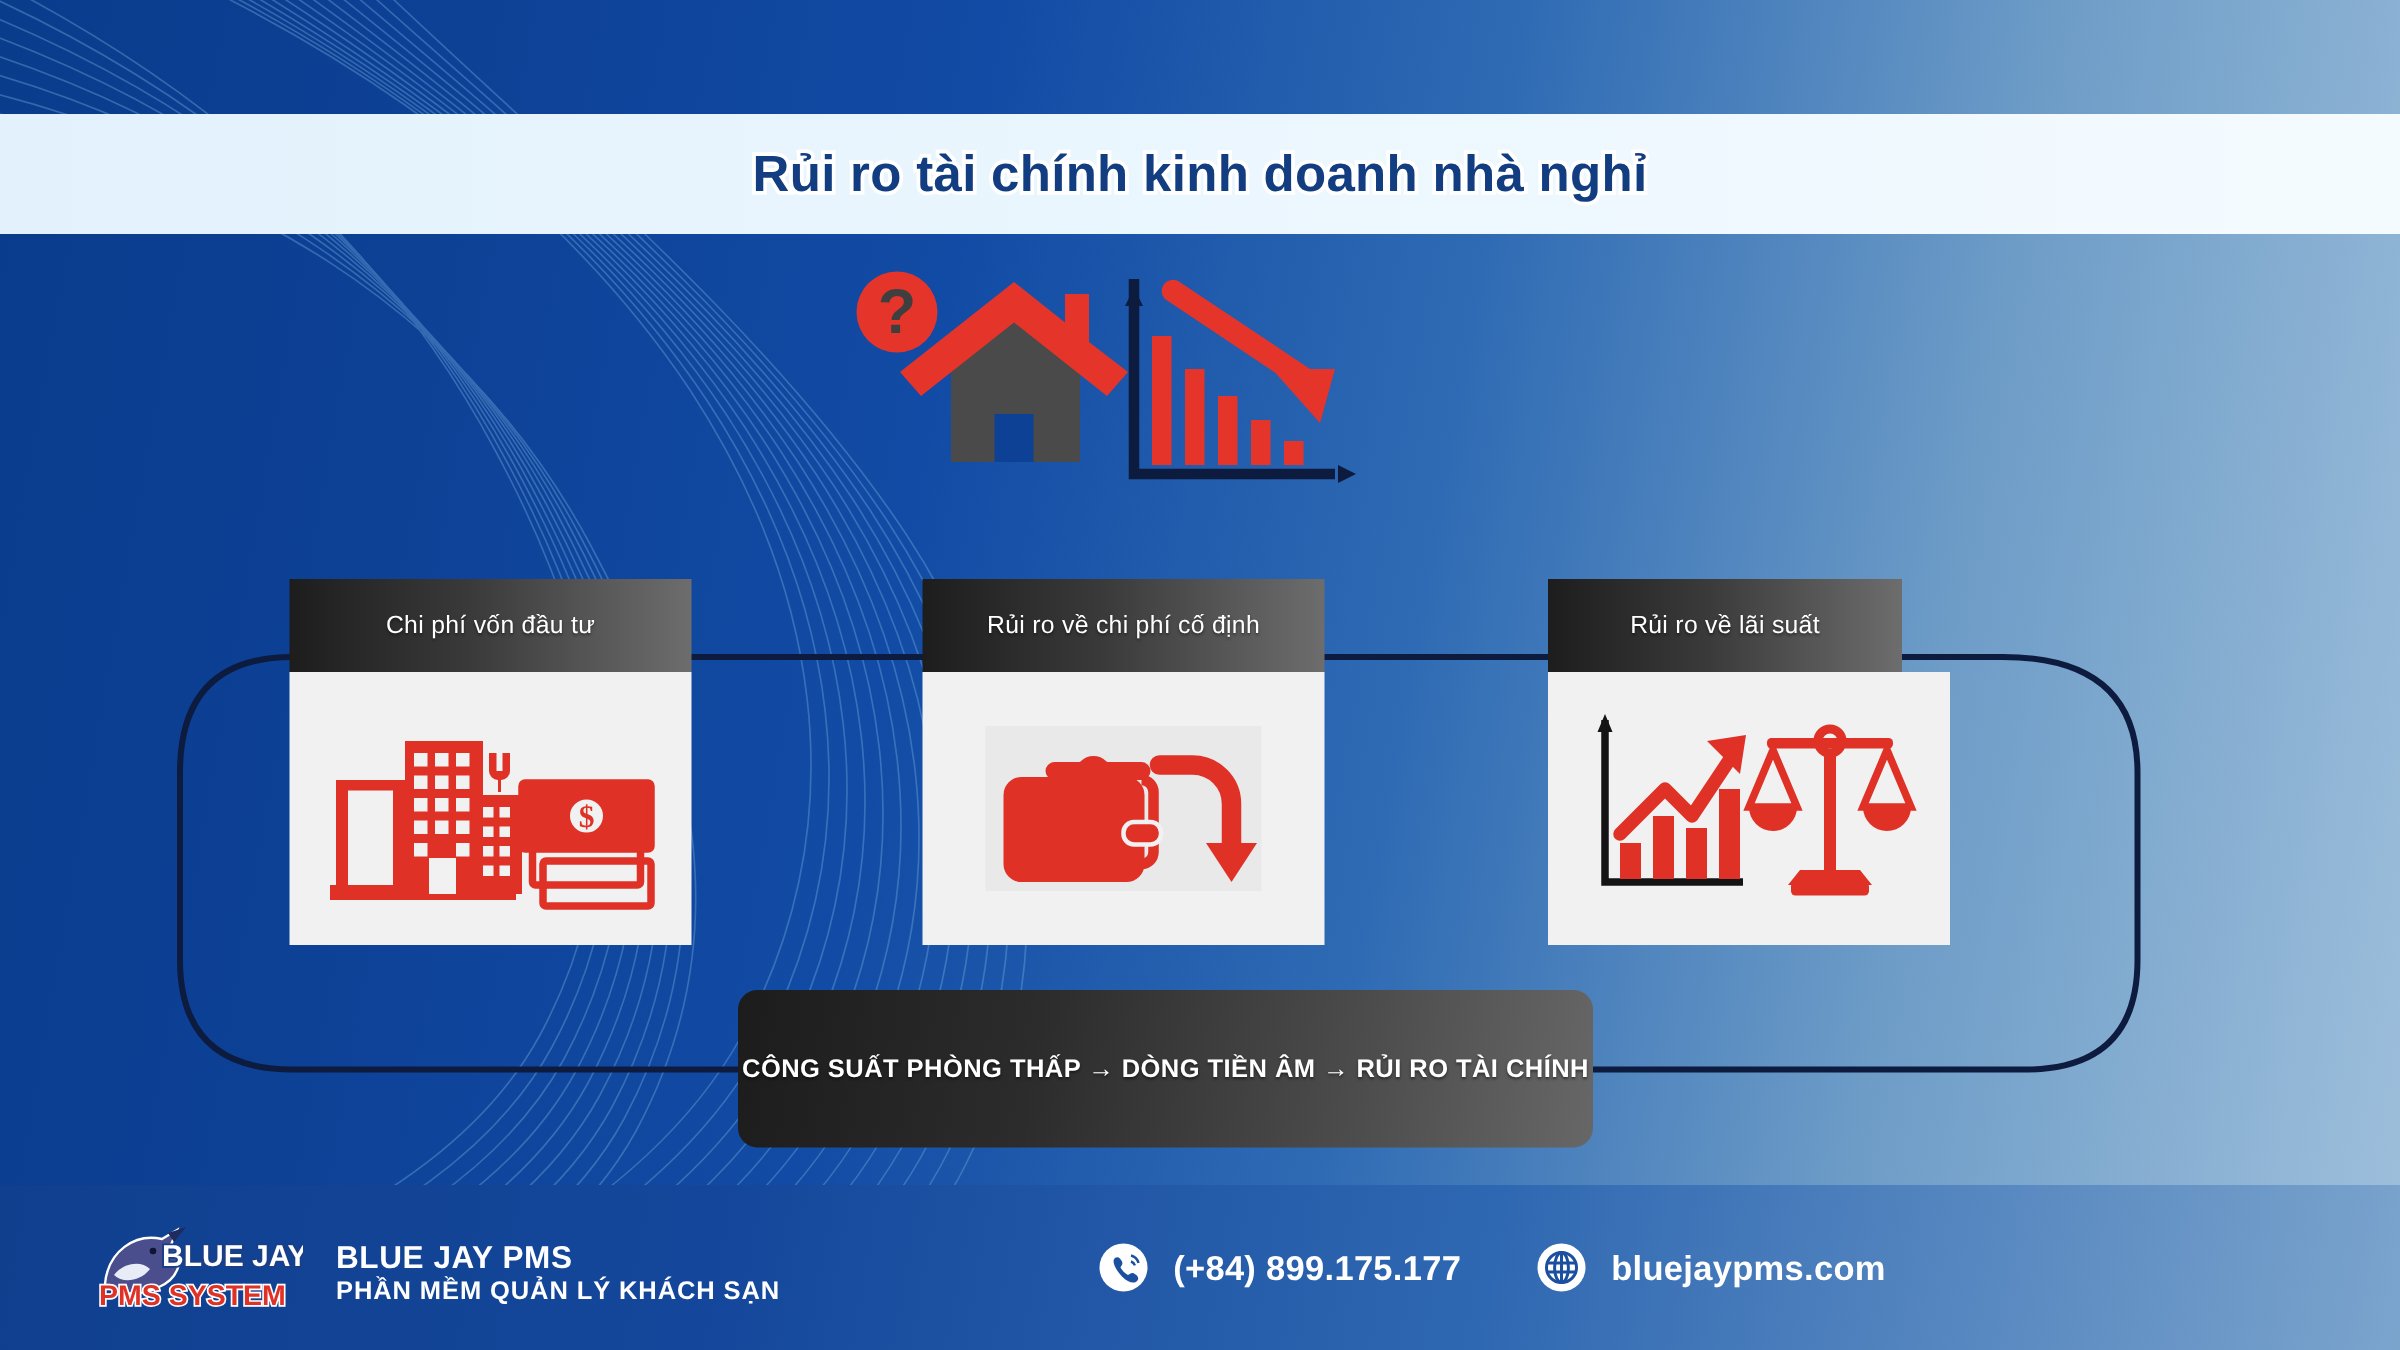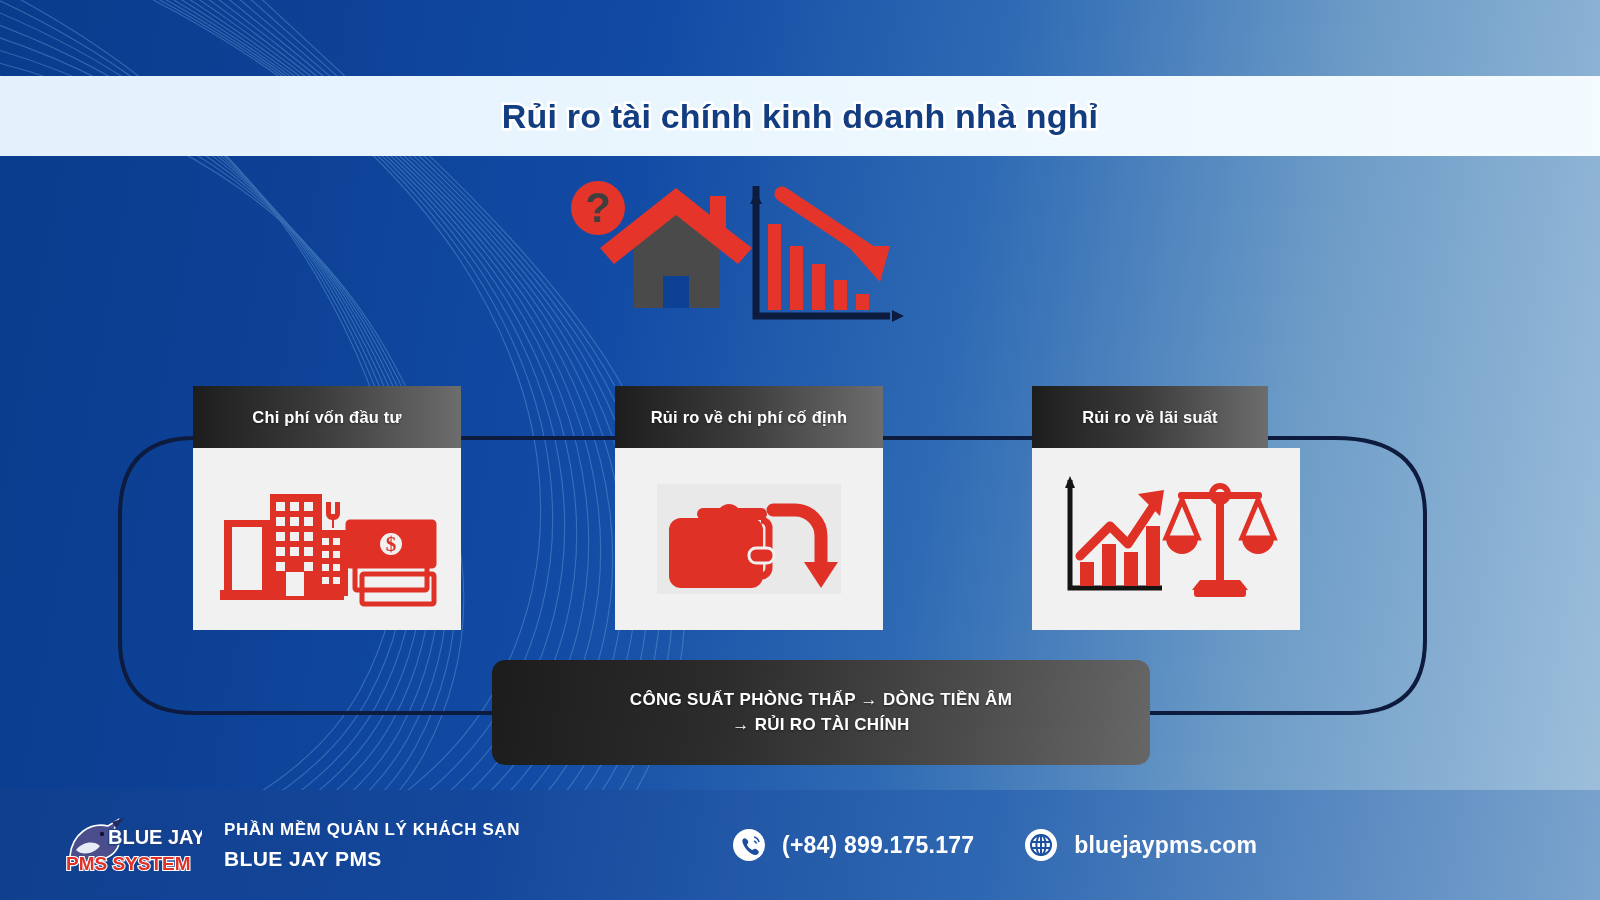--- a/index.html
+++ b/index.html
@@ -52,43 +52,43 @@
   #connector { position: absolute; left: 95px; top: 415px; width: 1350px; height: 320px; z-index: 1; }
 
   
   .card { position: absolute; z-index: 3; }
   .card-header {
     height: 62px;
     background: linear-gradient(90deg,#1d1d1d 0%, #3a3a3a 45%, #6d6d6d 100%);
     display: flex; align-items: center; justify-content: center;
   }
   .card-header span {
-    color: #ffffff; font-size: 16.5px; font-weight: 700; letter-spacing: .2px;
+    color: #ffffff; font-size: 16.5px; font-weight: 400; letter-spacing: .2px;
     text-shadow: 0 1px 2px rgba(0,0,0,.45);
   }
   .card-body {
     height: 182px; background: #f1f1f1;
     display: flex; align-items: center; justify-content: center; gap: 8px;
   }
   #card-1 { left: 193px; top: 386px; width: 268px; }
   #card-1 .card-header { width: 268px; }
   #card-1 .card-body   { width: 268px; }
   #card-2 { left: 615px; top: 386px; width: 268px; }
   #card-2 .card-header { width: 268px; }
   #card-2 .card-body   { width: 268px; }
   #card-3 { left: 1032px; top: 386px; width: 268px; }
   #card-3 .card-header { width: 236px; }
   #card-3 .card-body   { width: 268px; }
 
   
   #summary-box {
-    position: absolute; left: 492px; top: 660px; width: 658px; height: 105px;
+    position: absolute; left: 492px; top: 660px; width: 570px; height: 105px;
     border-radius: 13px; z-index: 5;
     background: linear-gradient(100deg,#1c1c1c 0%, #2c2c2c 35%, #4c4c4c 72%, #676767 100%);
-    display: flex; flex-direction: column; align-items: center; justify-content: center;
+    display: flex; align-items: center; justify-content: center;
     gap: 5px;
   }
   #summary-box .sline {
     color: #ffffff; font-size: 17px; font-weight: 700; letter-spacing: .3px;
     text-shadow: 0 1px 2px rgba(0,0,0,.5);
   }
 
   
   #footer {
     position: absolute; left: 0; bottom: 0; width: 1600px; height: 110px; z-index: 7;
@@ -307,22 +307,22 @@
           <path d="M50 8 L62 4 L54 14 Z" fill="#1f2a5e"></path>
         </g>
 
         <text x="46" y="30" font-family="Liberation Sans, sans-serif" font-size="20" font-weight="700" fill="#ffffff" stroke="#1b3f86" stroke-width="2.6" paint-order="stroke">BLUE JAY</text>
 
         <text x="4" y="56" font-family="Liberation Sans, sans-serif" font-size="19" font-weight="700" fill="#e03127" stroke="#ffffff" stroke-width="2.2" paint-order="stroke">PMS SYSTEM</text>
       </svg>
     </div>
 
     <div id="brand-text">
+      <div id="brand-line2">BLUE JAY PMS</div>
       <div id="brand-line1">PHẦN MỀM QUẢN LÝ KHÁCH SẠN</div>
-      <div id="brand-line2">BLUE JAY PMS</div>
     </div>
 
     <div class="contact" id="contact-phone">
       <svg width="34" height="34" viewBox="0 0 34 34">
         <circle cx="17" cy="17" r="16" fill="#ffffff"></circle>
         <path d="M11 11 c2 -2 4 0 5 2 c1 2 -1 3 -1 4 c1 2 3 4 5 5 c1 0 2 -2 4 -1 c2 1 4 3 2 5
                  c-2 2 -6 1 -10 -3 c-4 -4 -7 -10 -5 -12 z" fill="#1b4fa0"></path>
         <path d="M22 9 a7 7 0 0 1 5 5" fill="none" stroke="#1b4fa0" stroke-width="1.6"></path>
         <path d="M22 13 a4 4 0 0 1 2.6 2.6" fill="none" stroke="#1b4fa0" stroke-width="1.6"></path>
       </svg>

